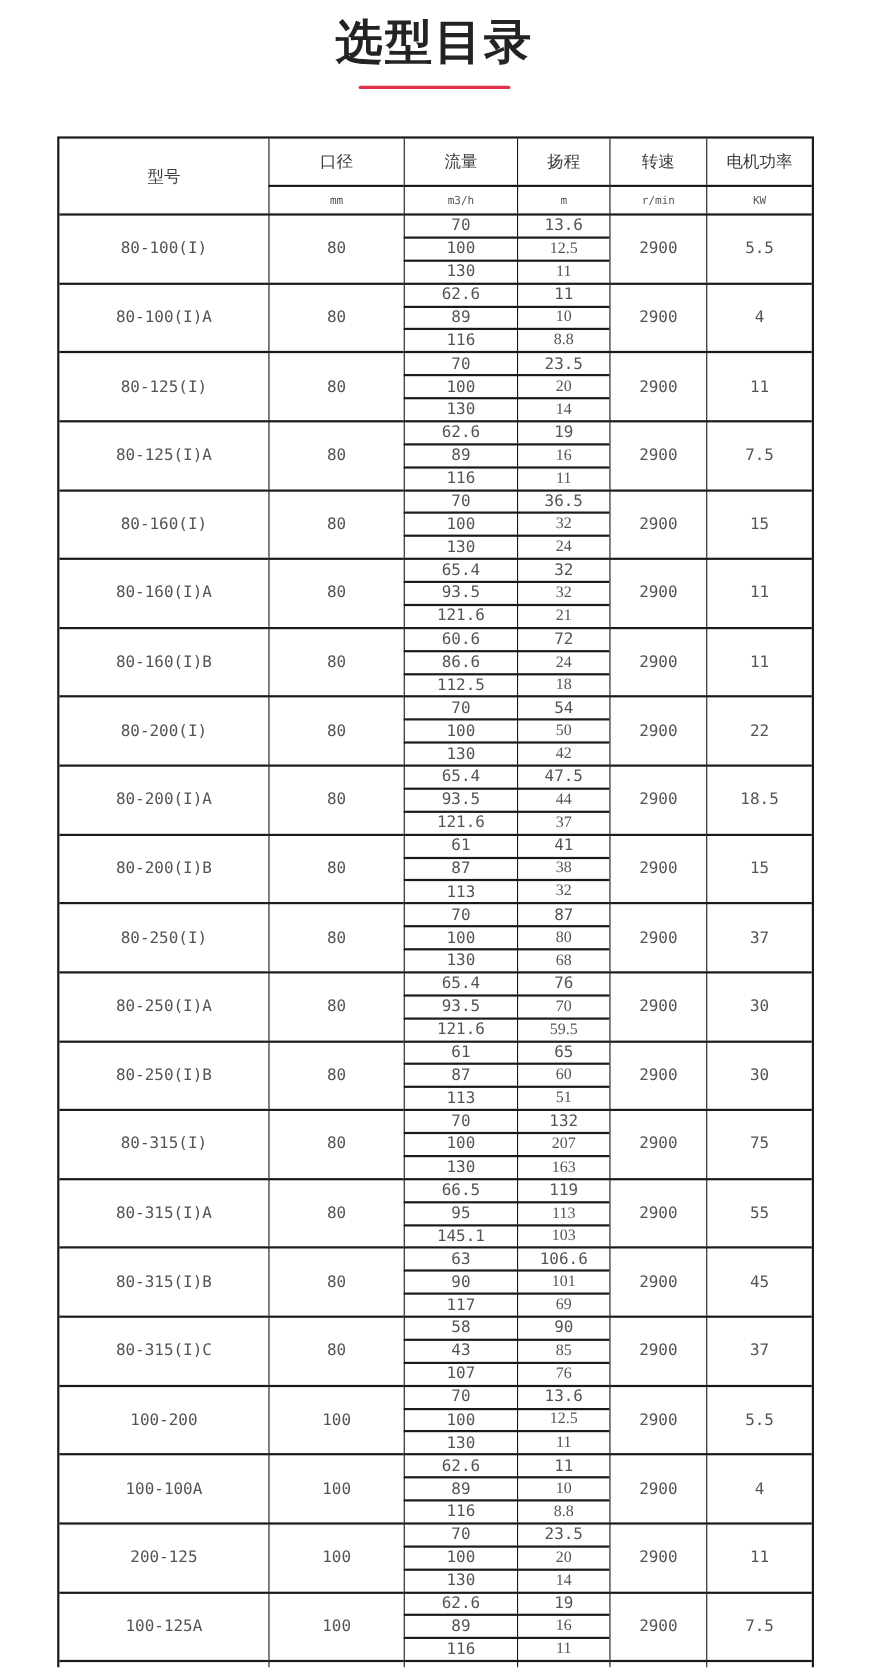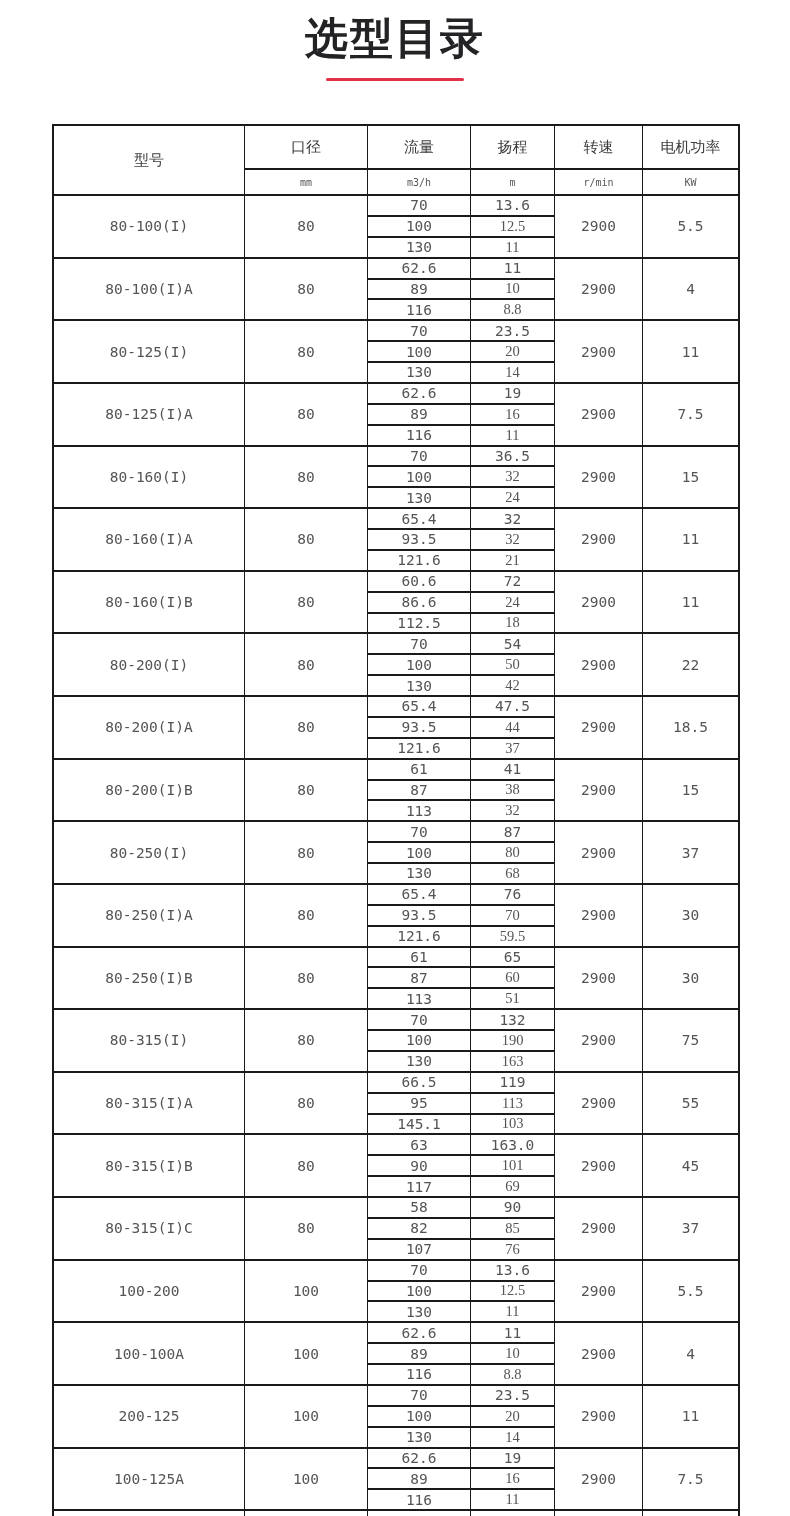--- a/index.html
+++ b/index.html
@@ -284,21 +284,21 @@
         <tr class="bf">
           <td class="sub" rowspan="3">80-315(I)</td>
           <td class="sub bl" rowspan="3">80</td>
           <td class="sub bl">70</td>
           <td class="sub bl">132</td>
           <td class="sub bl" rowspan="3">2900</td>
           <td class="sub bl" rowspan="3">75</td>
         </tr>
         <tr>
           <td class="sub bl st">100</td>
-          <td class="sub bl st ov">190</td>
+          <td class="sub bl st ov">207</td>
         </tr>
         <tr>
           <td class="sub bl st">130</td>
           <td class="sub bl st ov">163</td>
         </tr>
         <tr class="bf">
           <td class="sub" rowspan="3">80-315(I)A</td>
           <td class="sub bl" rowspan="3">80</td>
           <td class="sub bl">66.5</td>
           <td class="sub bl">119</td>
@@ -310,42 +310,42 @@
           <td class="sub bl st ov">113</td>
         </tr>
         <tr>
           <td class="sub bl st">145.1</td>
           <td class="sub bl st ov">103</td>
         </tr>
         <tr class="bf">
           <td class="sub" rowspan="3">80-315(I)B</td>
           <td class="sub bl" rowspan="3">80</td>
           <td class="sub bl">63</td>
-          <td class="sub bl">163.0</td>
+          <td class="sub bl">106.6</td>
           <td class="sub bl" rowspan="3">2900</td>
           <td class="sub bl" rowspan="3">45</td>
         </tr>
         <tr>
           <td class="sub bl st">90</td>
           <td class="sub bl st ov">101</td>
         </tr>
         <tr>
           <td class="sub bl st">117</td>
           <td class="sub bl st ov">69</td>
         </tr>
         <tr class="bf">
           <td class="sub" rowspan="3">80-315(I)C</td>
           <td class="sub bl" rowspan="3">80</td>
           <td class="sub bl">58</td>
           <td class="sub bl">90</td>
           <td class="sub bl" rowspan="3">2900</td>
           <td class="sub bl" rowspan="3">37</td>
         </tr>
         <tr>
-          <td class="sub bl st">82</td>
+          <td class="sub bl st">43</td>
           <td class="sub bl st ov">85</td>
         </tr>
         <tr>
           <td class="sub bl st">107</td>
           <td class="sub bl st ov">76</td>
         </tr>
         <tr class="bf">
           <td class="sub" rowspan="3">100-200</td>
           <td class="sub bl" rowspan="3">100</td>
           <td class="sub bl">70</td>

